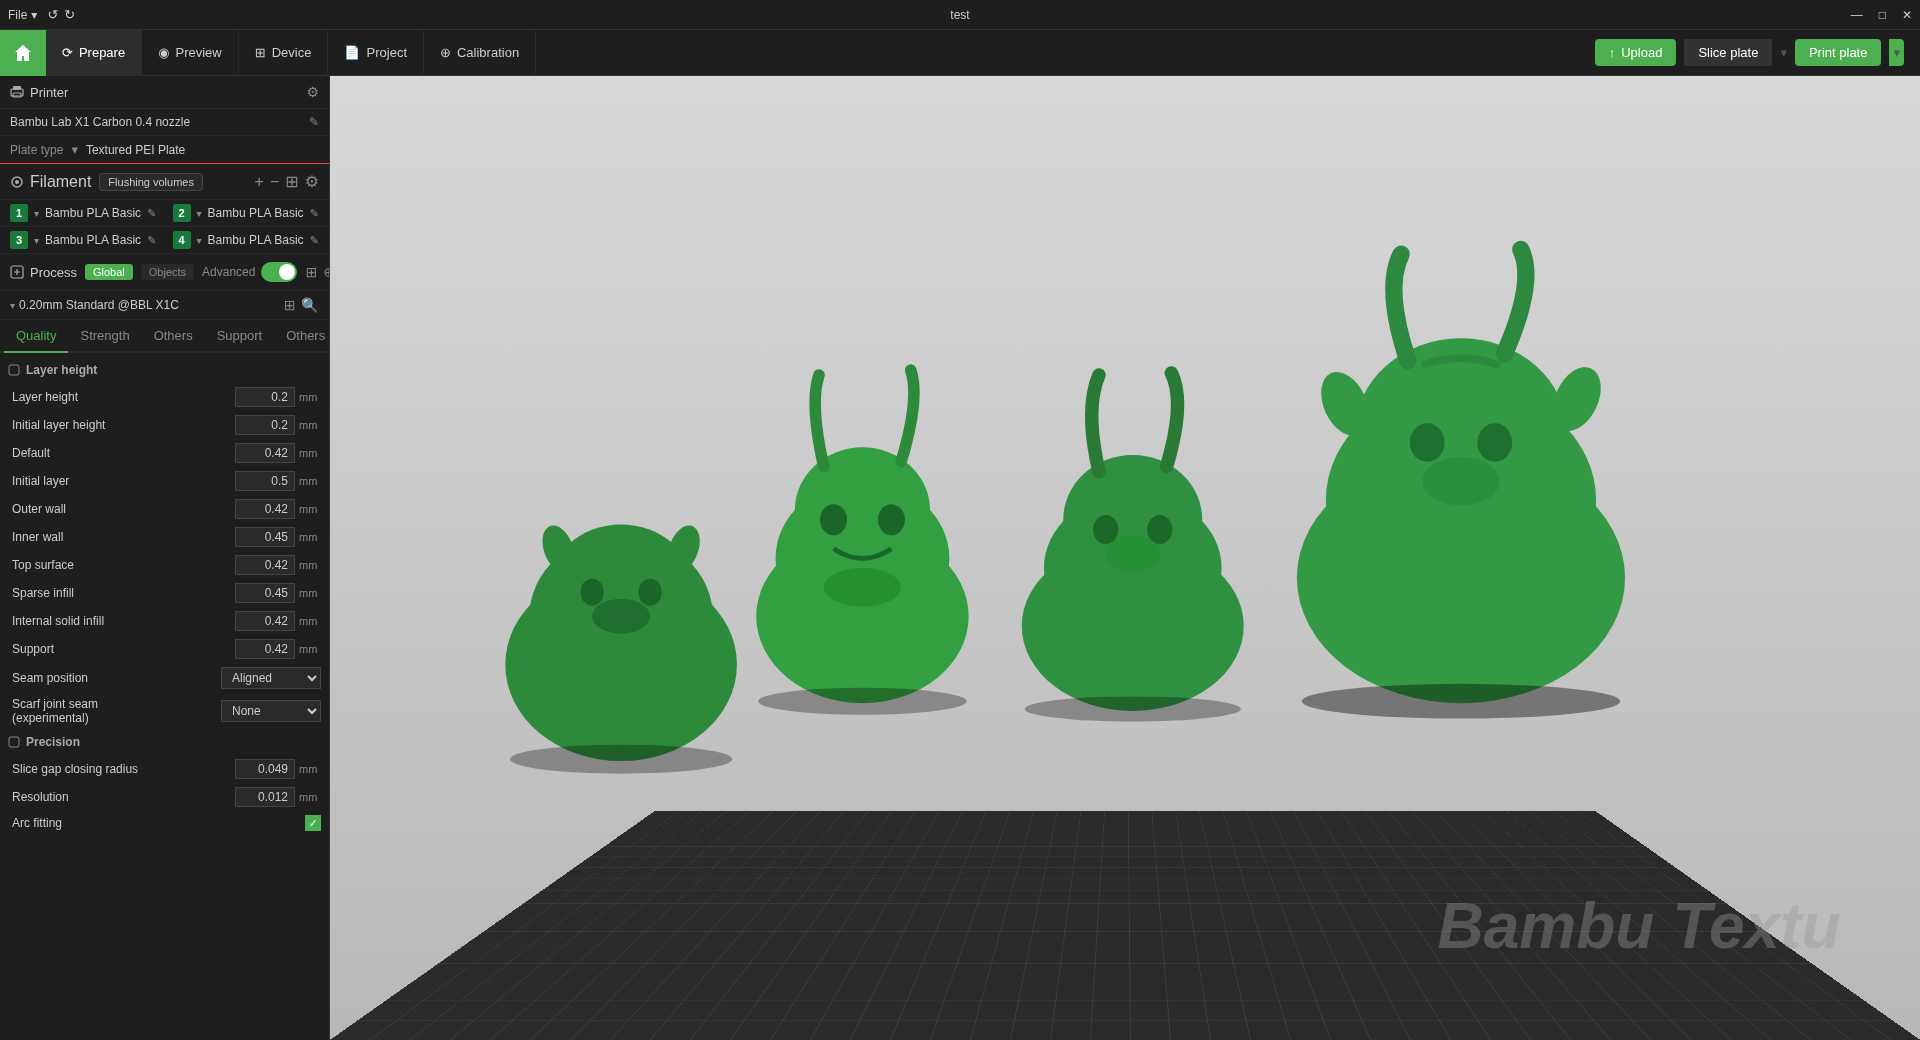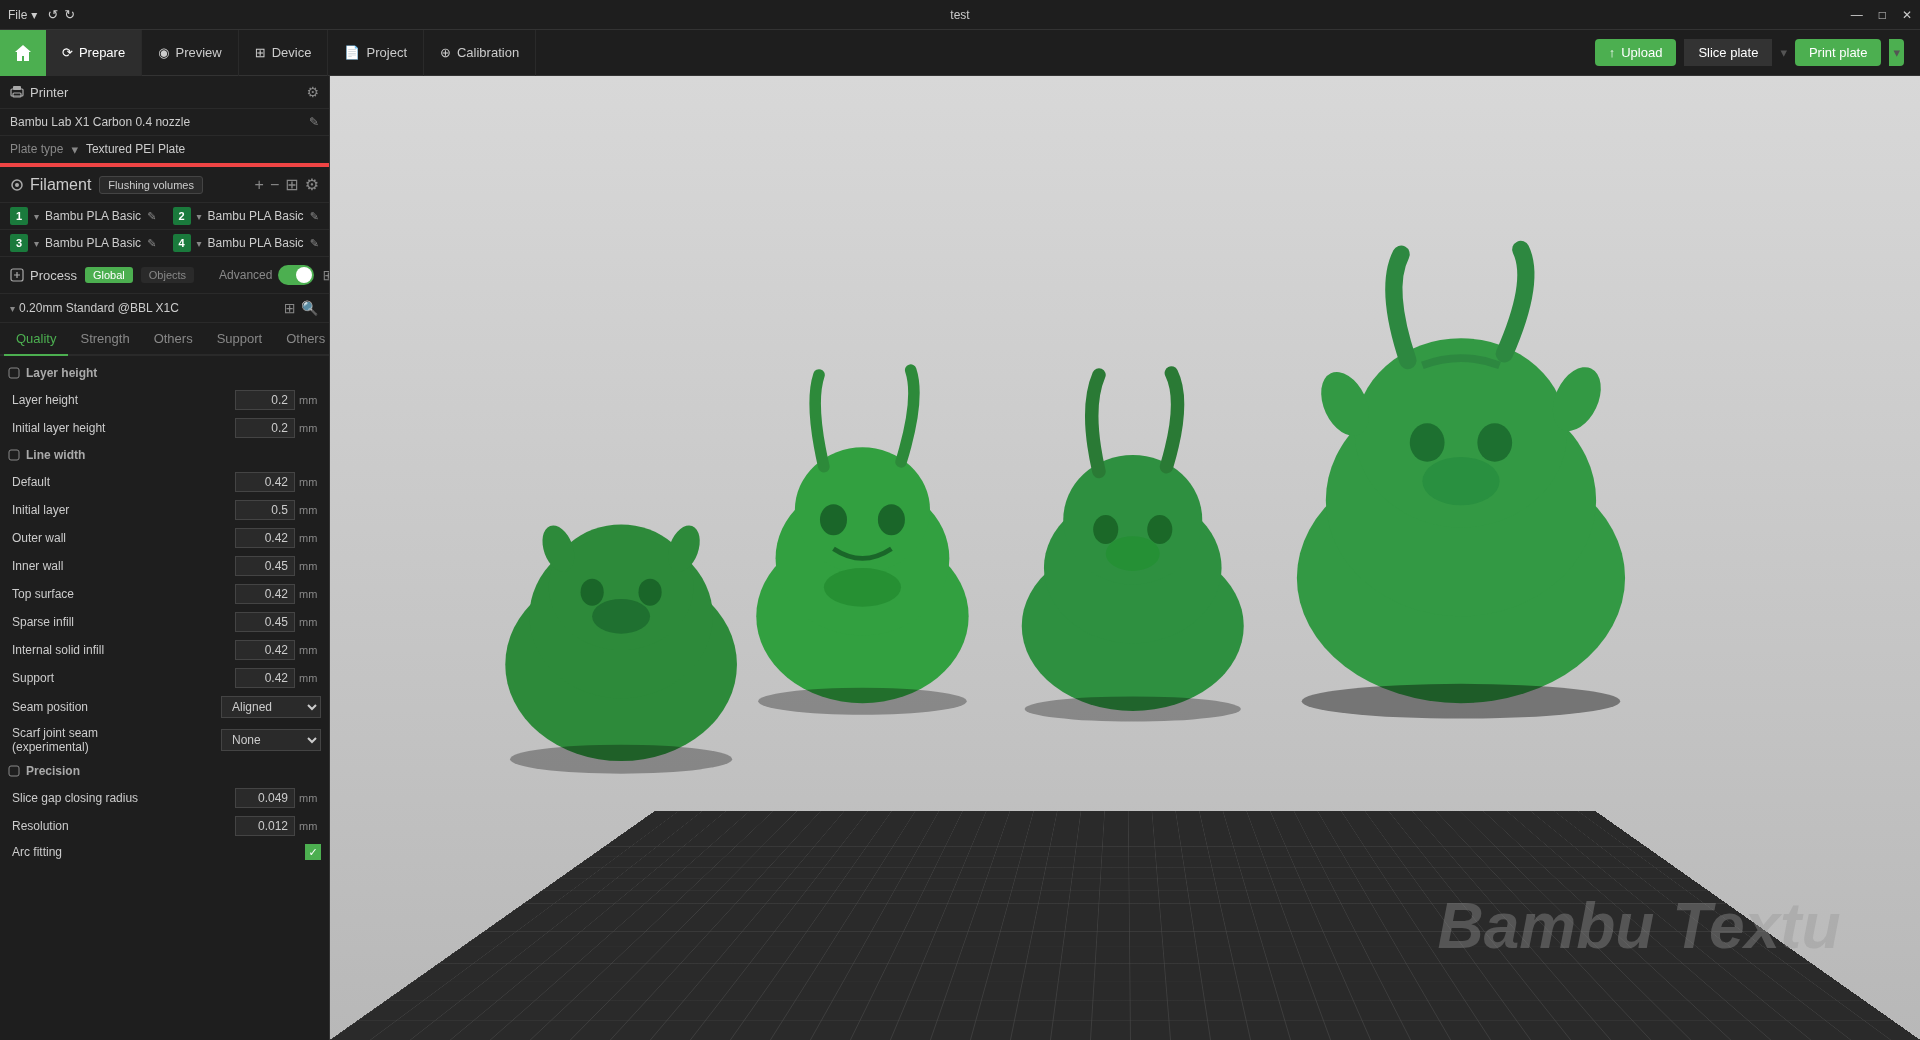--- a/index.html
+++ b/index.html
@@ -30,21 +30,21 @@
 
     
     .section-header { display: flex; align-items: center; justify-content: space-between; padding: 8px 10px; border-bottom: 1px solid #2a2a2a; }
     .section-title { font-size: 13px; color: #ccc; display: flex; align-items: center; gap: 6px; }
     .gear-icon { font-size: 14px; color: #888; cursor: pointer; }
 
     .printer-select { display: flex; align-items: center; justify-content: space-between; padding: 6px 10px; border-bottom: 1px solid #2a2a2a; }
     .printer-name { font-size: 12px; color: #ccc; }
     .edit-icon { font-size: 12px; color: #888; cursor: pointer; }
 
-    .plate-type-row { display: flex; padding: 6px 10px; border-bottom: 4px solid #ef4444; gap: 8px; }
+    .plate-type-row { display: flex; align-items: center; padding: 6px 10px; border-bottom: 1px solid #ef4444; gap: 8px; }
     .plate-label { color: #888; font-size: 12px; }
     .plate-value { color: #ccc; font-size: 12px; }
 
     
     .filament-header { display: flex; align-items: center; padding: 8px 10px; border-bottom: 1px solid #2a2a2a; gap: 8px; }
     .filament-title { color: #ccc; font-size: 16px; display: flex; align-items: center; gap: 6px; }
     .flush-btn { background: #2a2a2a; color: #ccc; border: 1px solid #444; padding: 2px 8px; border-radius: 3px; font-size: 11px; cursor: pointer; }
     .filament-controls { display: flex; align-items: center; gap: 6px; margin-left: auto; }
     .filament-controls span { cursor: pointer; color: #888; font-size: 16px; }
 
@@ -52,21 +52,21 @@
     .filament-name { font-size: 12px; color: #ccc; flex: 1; }
     .edit-small { font-size: 11px; color: #888; cursor: pointer; }
 
     
     .process-header { display: flex; align-items: center; padding: 8px 10px; border-bottom: 1px solid #2a2a2a; gap: 8px; }
     .process-title { color: #ccc; font-size: 13px; display: flex; align-items: center; gap: 6px; }
     .tag { padding: 2px 8px; border-radius: 3px; font-size: 11px; cursor: pointer; }
     .tag-global { background: #4CAF50; color: #fff; }
     .tag-objects { background: #2a2a2a; color: #888; }
     .advanced-row { display: flex; align-items: center; gap: 6px; margin-left: auto; }
-    .advanced-label { font-size: 12px; color: #888; margin-left: 17px; }
+    .advanced-label { font-size: 12px; color: #888; }
     .toggle { width: 36px; height: 20px; background: #4CAF50; border-radius: 10px; position: relative; cursor: pointer; }
     .toggle::after { content: ''; position: absolute; width: 16px; height: 16px; background: #fff; border-radius: 50%; top: 2px; right: 2px; }
     .process-icons { display: flex; gap: 6px; }
     .process-icons span { color: #888; cursor: pointer; font-size: 14px; }
 
     .profile-row { display: flex; align-items: center; padding: 6px 10px; border-bottom: 1px solid #2a2a2a; gap: 4px; }
     .profile-name { font-size: 12px; color: #ccc; flex: 1; }
     .profile-icons { display: flex; gap: 6px; }
     .profile-icons span { color: #888; cursor: pointer; font-size: 14px; }
 
@@ -288,26 +288,20 @@
         </div>
       </div>
       <div class="settings-row">
         <span class="settings-label">Initial layer height</span>
         <div class="settings-value">
           <input class="settings-input" type="text" value="0.2" style="">
           <span class="settings-unit">mm</span>
         </div>
       </div>
 
-      <div class="settings-group-header">
-        <svg width="12" height="12" viewBox="0 0 12 12" fill="#888">
-            <rect x="1" y="1" width="10" height="10" rx="2" fill="none" stroke="#888" stroke-width="1"></rect>
-          </svg>
-        <span>Line width</span>
-      </div>
       <div class="settings-row">
         <span class="settings-label">Default</span>
         <div class="settings-value">
           <input class="settings-input" type="text" value="0.42" style="">
           <span class="settings-unit">mm</span>
         </div>
       </div>
       <div class="settings-row">
         <span class="settings-label">Initial layer</span>
         <div class="settings-value">

